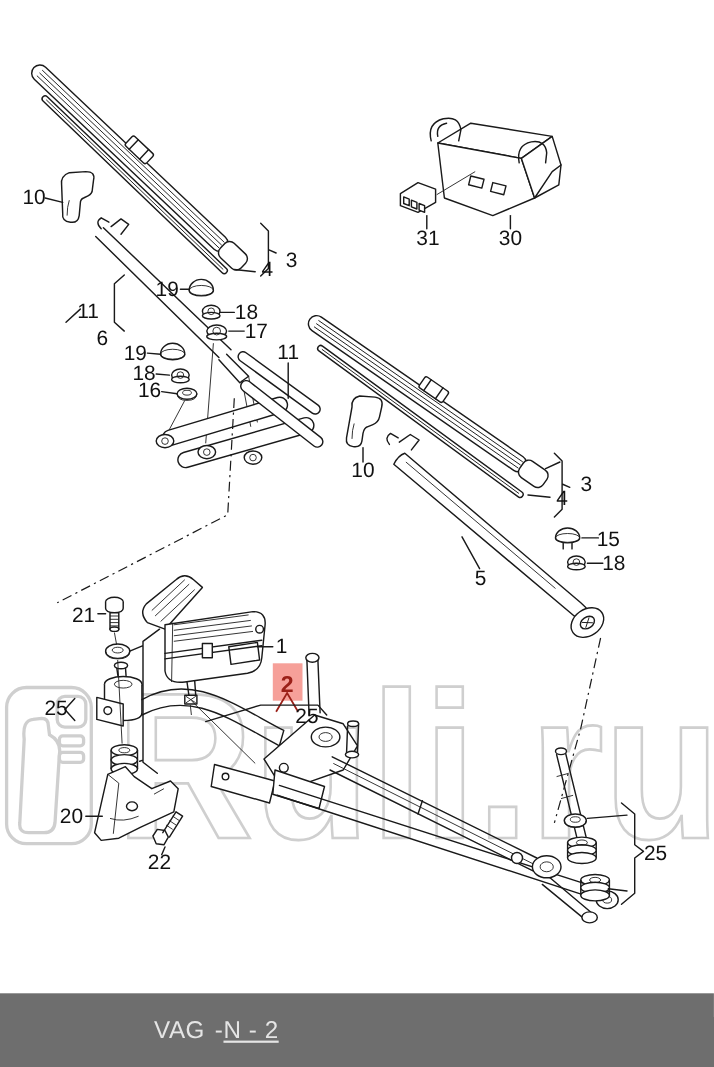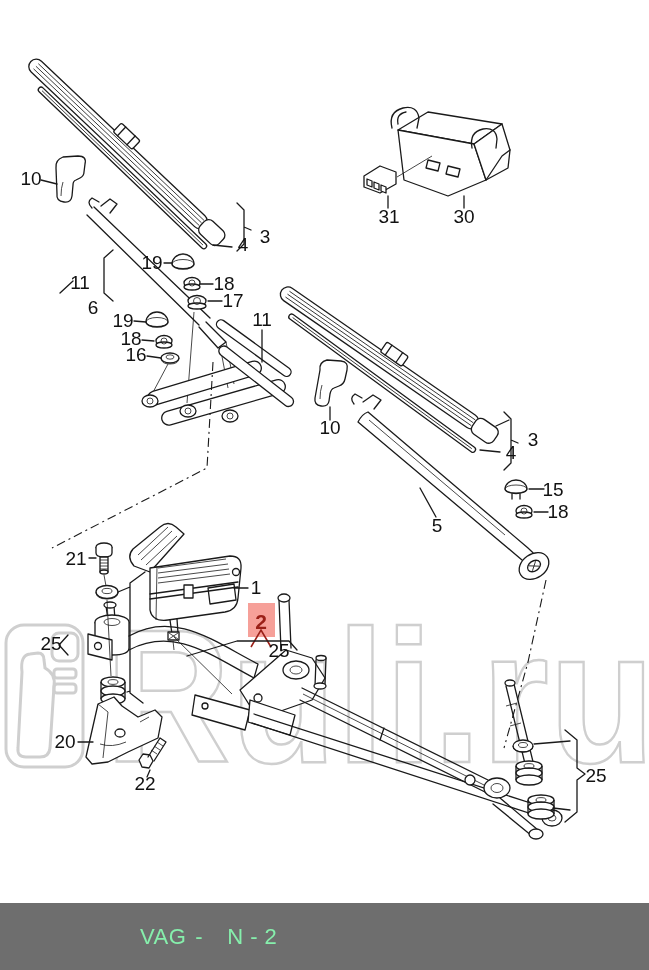--- a/index.html
+++ b/index.html
@@ -12,23 +12,23 @@
   .thin{stroke:#1a1a1a;stroke-width:0.8;fill:none;}
   .dash{stroke:#1a1a1a;stroke-width:1.1;fill:none;stroke-dasharray:9 4 2 4;}
   .lbl{font-family:"Liberation Sans", sans-serif;font-size:19px;fill:#111;text-anchor:middle;}
   .lbl2{font-family:"Liberation Sans", sans-serif;font-size:21px;font-weight:700;
         fill:#9b2018;text-anchor:middle;}
   .wm{stroke:#cfcfcf;fill:none;}
   .wmtxt{font-family:"Liberation Sans", sans-serif;font-weight:700;font-size:190px;
          fill:none;stroke:#cfcfcf;stroke-width:2.5px;}
   
   .footer{position:absolute;left:0;top:903px;width:649px;height:67px;background:#6e6e6e;
-          display:flex;align-items:center;color:#86efac;font-size:22px;letter-spacing:.5px;}
+          display:flex;align-items:center;color:#e5e5e5;font-size:22px;letter-spacing:.5px;}
   .footer .blk{display:flex;gap:9px;margin-left:140px;}
-  .footer .page{margin-left:24px;}
+  .footer .page{text-decoration:underline;}
 </style>
 </head>
 <body>
 
 <div class="screen">
 <svg width="649" height="903" viewBox="0 0 649 903">
 
   <g>
     <rect class="wm" x="6" y="625" width="77" height="142" rx="18" stroke-width="3"></rect>
     <path class="wm" stroke-width="3" d="M22,672 Q20,655 30,654 L38,653 Q44,653 44,660 L45,668 Q56,674 54,686 L50,748 Q49,757 40,757 L26,757 Q17,757 18,748 Z"></path>

